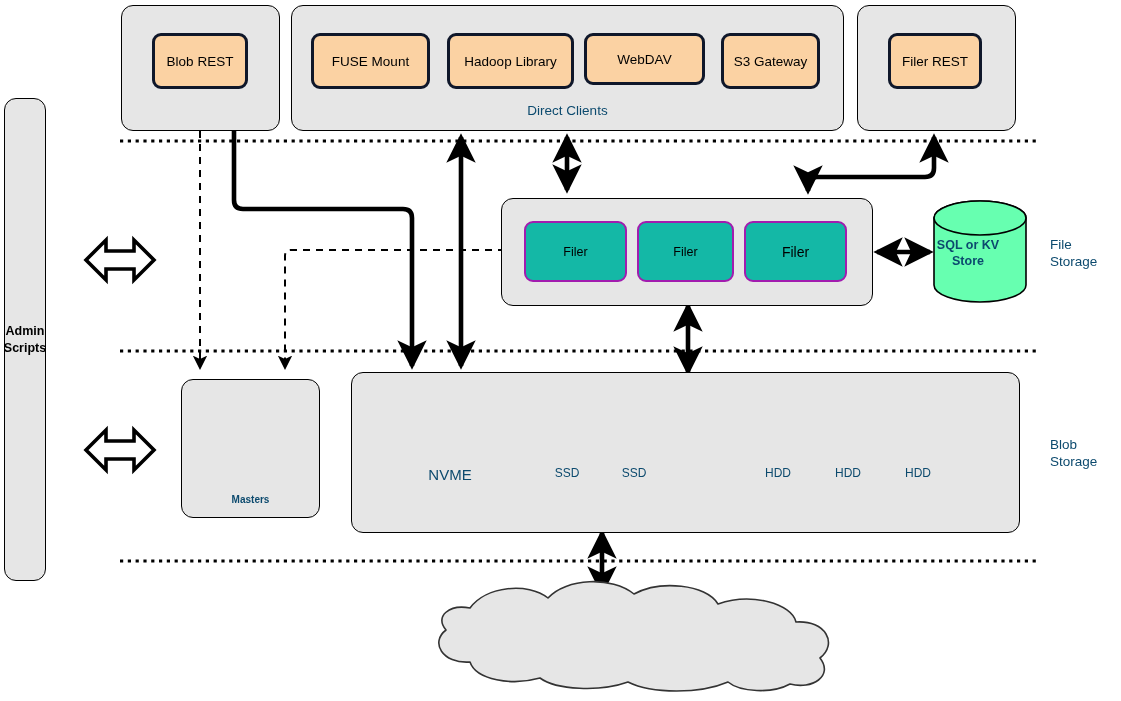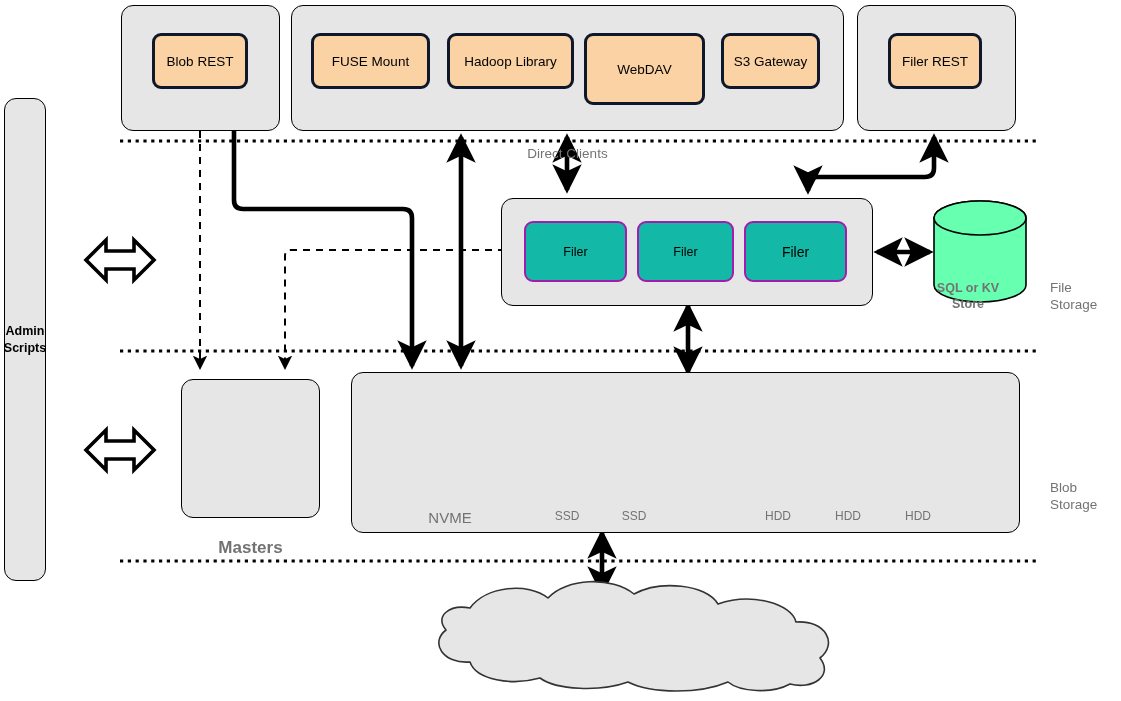--- a/index.html
+++ b/index.html
@@ -5,21 +5,21 @@
 <style>
   html,body{margin:0;padding:0;background:#ffffff;}
   body{font-family:"Liberation Sans", sans-serif;}
   #stage{position:relative;width:1121px;height:701px;background:#fff;overflow:hidden;}
   #svg-layer{position:absolute;left:0;top:0;width:1121px;height:701px;}
 
   .node{position:absolute;box-sizing:border-box;display:flex;align-items:center;justify-content:center;text-align:center;}
   .grp{background:#e6e6e6;border:1px solid #000;border-radius:12px;}
   .orange{background:#fbd2a3;border:3px solid #0f172a;border-radius:9px;font-size:13.5px;color:#000;}
   .green{background:#14b8a6;border:2px solid #a21caf;border-radius:9px;color:#000;}
-  .lbl{position:absolute;font-size:13.5px;color:#737373;text-align:center;line-height:1.25;margin-top:43px;}
+  .lbl{position:absolute;font-size:13.5px;color:#0c4a6e;text-align:center;line-height:1.25;}
   .lbl.b{font-weight:bold;}
 </style>
 </head>
 <body>
 
 <div id="stage">
 
   <svg id="svg-layer" viewBox="0 0 1121 701">
     <defs>
       <marker id="ah" markerWidth="7" markerHeight="7" refX="5.6" refY="3.2" orient="auto" markerUnits="strokeWidth">
@@ -166,39 +166,39 @@
       <div>Scripts</div>
     </div>
   </div>
 
   <div class="node grp" style="left:121px;top:5px;width:159px;height:126px;"></div>
   <div class="node orange" style="left:152px;top:33px;width:96px;height:56px;">Blob REST</div>
 
   <div class="node grp" style="left:291px;top:5px;width:553px;height:126px;"></div>
   <div class="node orange" style="left:447px;top:33px;width:127px;height:56px;">Hadoop Library</div>
   <div class="node orange" style="left:311px;top:33px;width:119px;height:56px;">FUSE Mount</div>
-  <div class="node orange" style="left:584px;top:33px;width:121px;height:72px;">WebDAV</div>
+  <div class="node orange" style="left:584px;top:33px;width:121px;height:52px;">WebDAV</div>
   <div class="node orange" style="left:721px;top:33px;width:99px;height:56px;">S3 Gateway</div>
   <div class="lbl" style="left:291px;top:103px;width:553px;">Direct Clients</div>
 
   <div class="node grp" style="left:857px;top:5px;width:159px;height:126px;"></div>
   <div class="node orange" style="left:888px;top:33px;width:94px;height:56px;">Filer REST</div>
 
   <div class="node grp" style="left:501px;top:198px;width:372px;height:108px;"></div>
   <div class="node green" style="left:524px;top:221px;width:103px;height:61px;font-size:12.5px;">Filer</div>
   <div class="node green" style="left:637px;top:221px;width:97px;height:61px;font-size:12.5px;">Filer</div>
   <div class="node green" style="left:744px;top:221px;width:103px;height:61px;font-size:14px;">Filer</div>
 
   <div class="lbl b" style="left:934px;top:238px;width:68px;font-size:12.5px;text-align:center;">
     <div>SQL or KV</div>
     <div>Store</div>
   </div>
 
   <div class="node grp" style="left:181px;top:379px;width:139px;height:139px;"></div>
-  <div class="lbl b" style="left:181px;top:494px;width:139px;font-size:17px;">Masters</div>
+  <div class="lbl b" style="left:181px;top:494px;width:139px;font-size:10px;">Masters</div>
 
   <div class="node grp" style="left:351px;top:372px;width:669px;height:161px;"></div>
 
   <div class="lbl" style="left:424px;top:466px;width:52px;font-size:15px;">NVME</div>
   <div class="lbl" style="left:541px;top:466px;width:52px;font-size:12px;">SSD</div>
   <div class="lbl" style="left:608px;top:466px;width:52px;font-size:12px;">SSD</div>
   <div class="lbl" style="left:752px;top:466px;width:52px;font-size:12px;">HDD</div>
   <div class="lbl" style="left:822px;top:466px;width:52px;font-size:12px;">HDD</div>
   <div class="lbl" style="left:892px;top:466px;width:52px;font-size:12px;">HDD</div>
 

